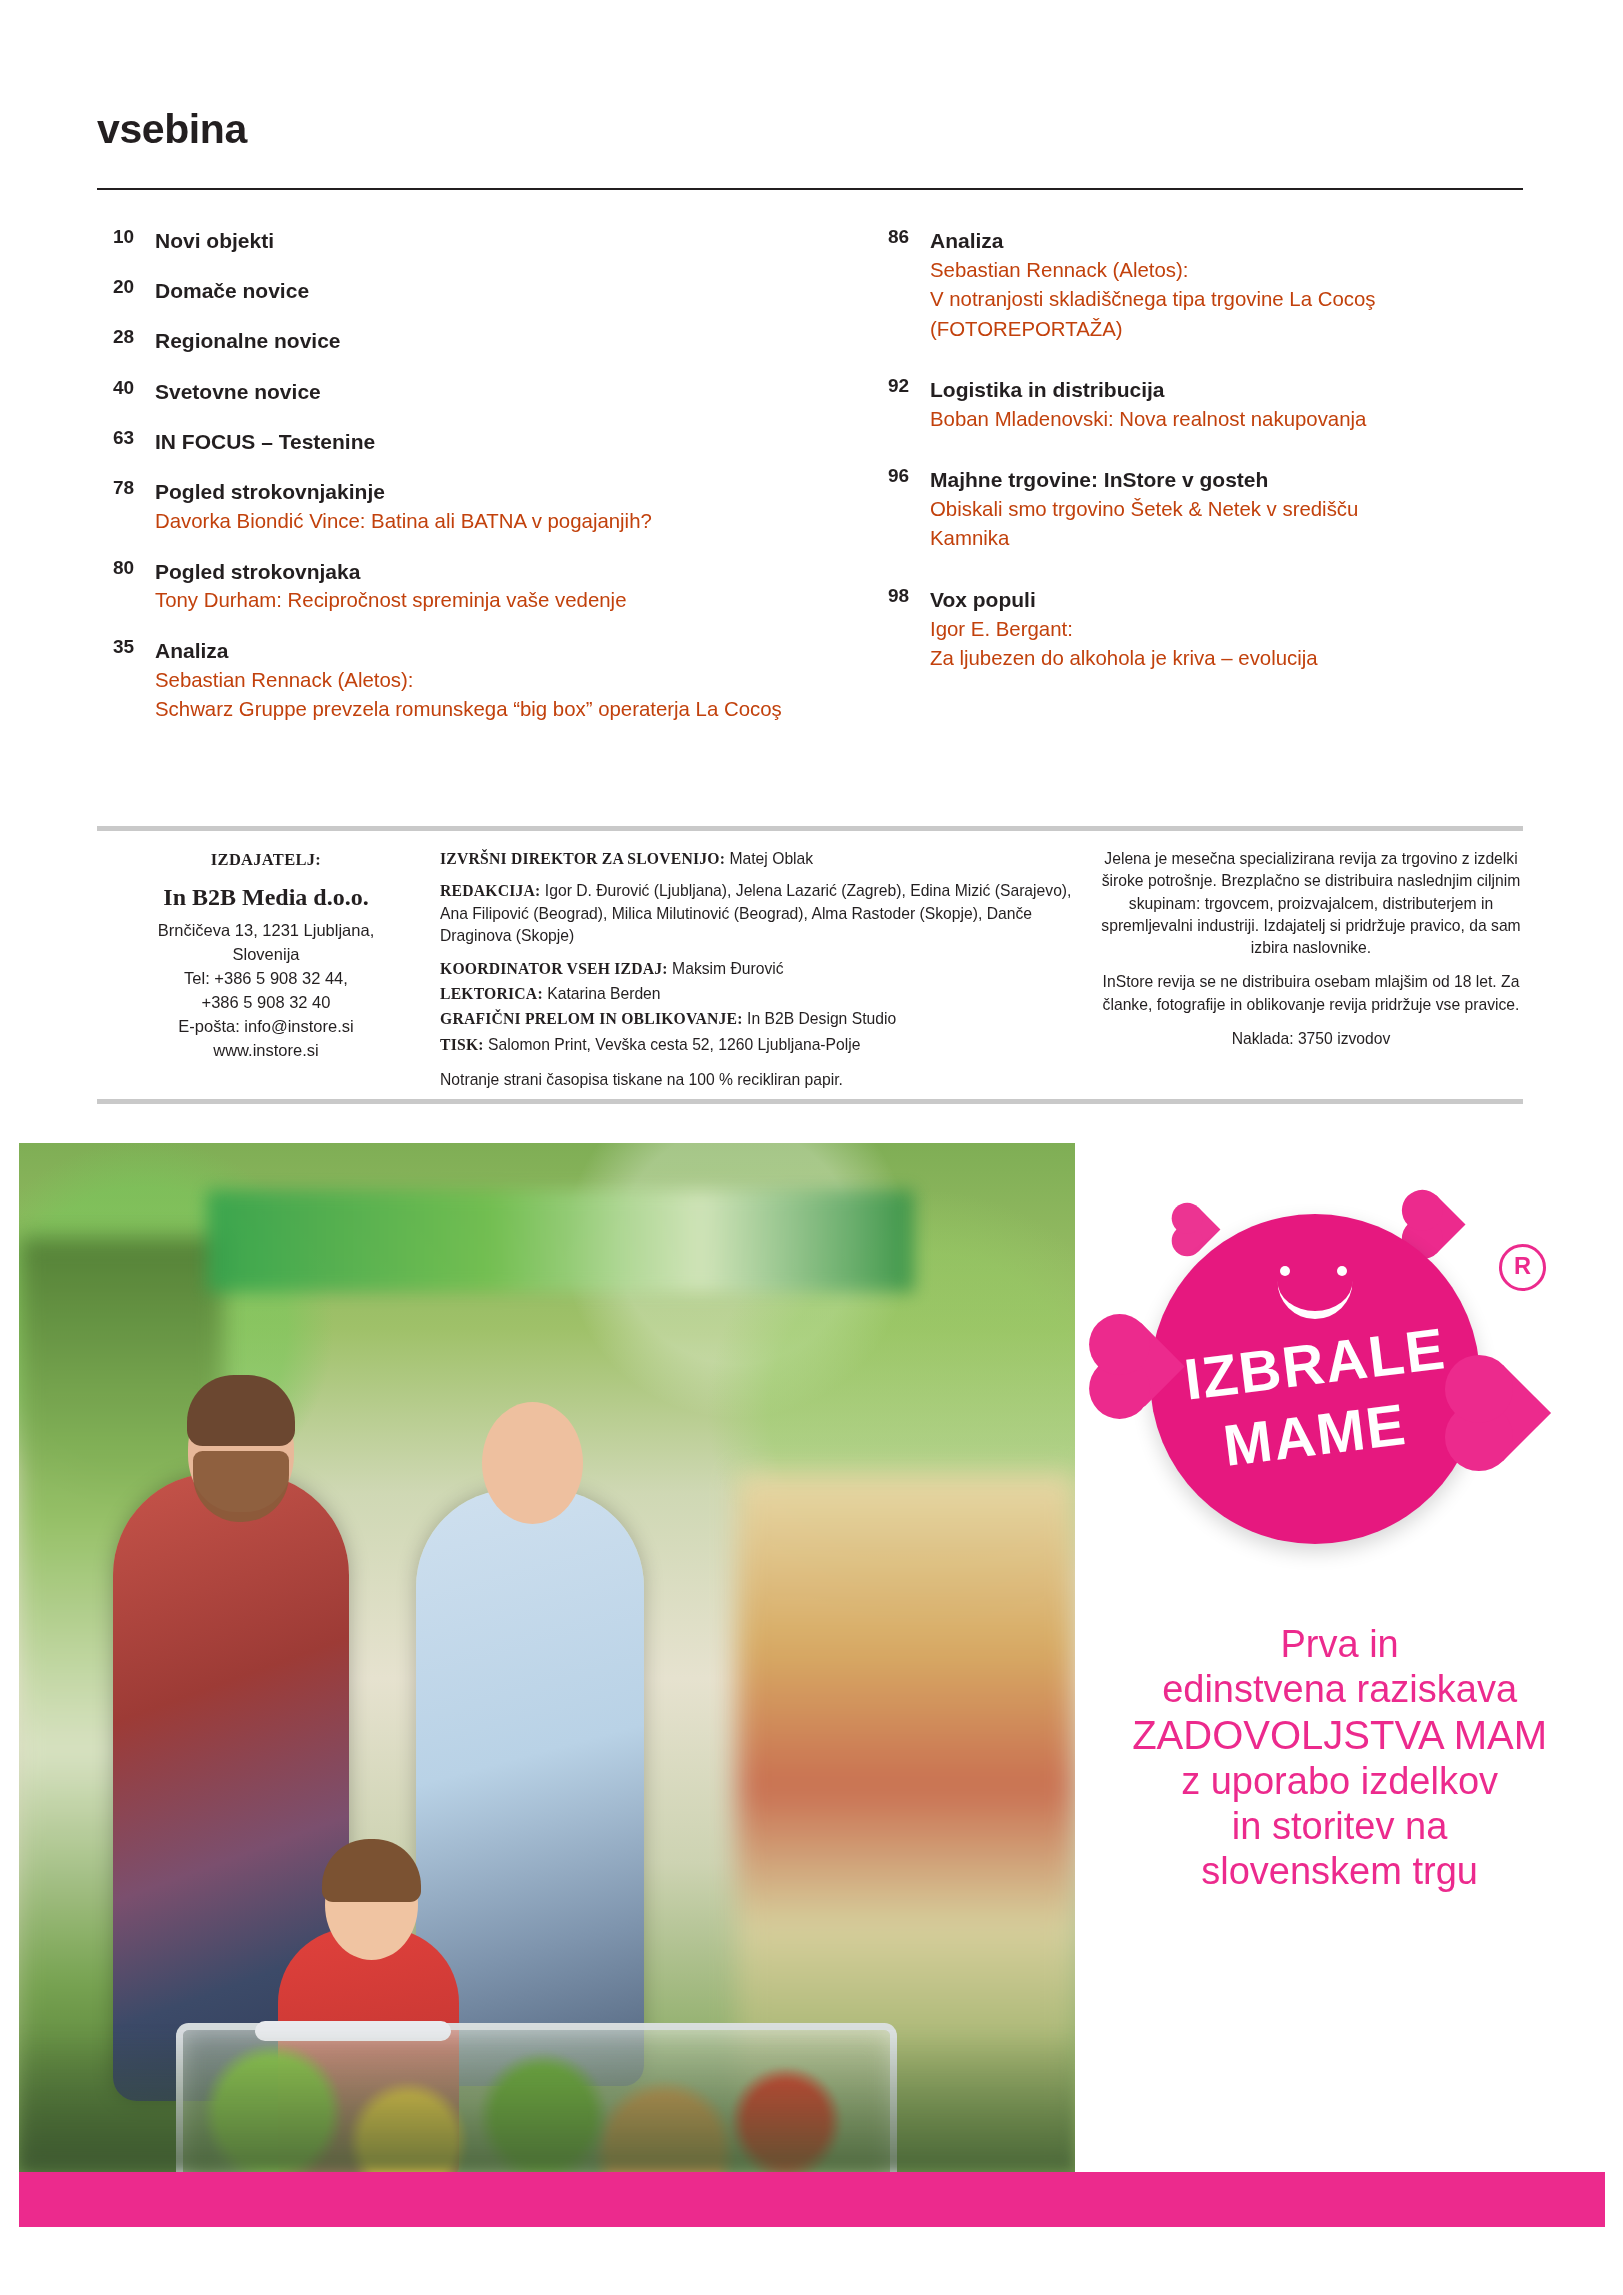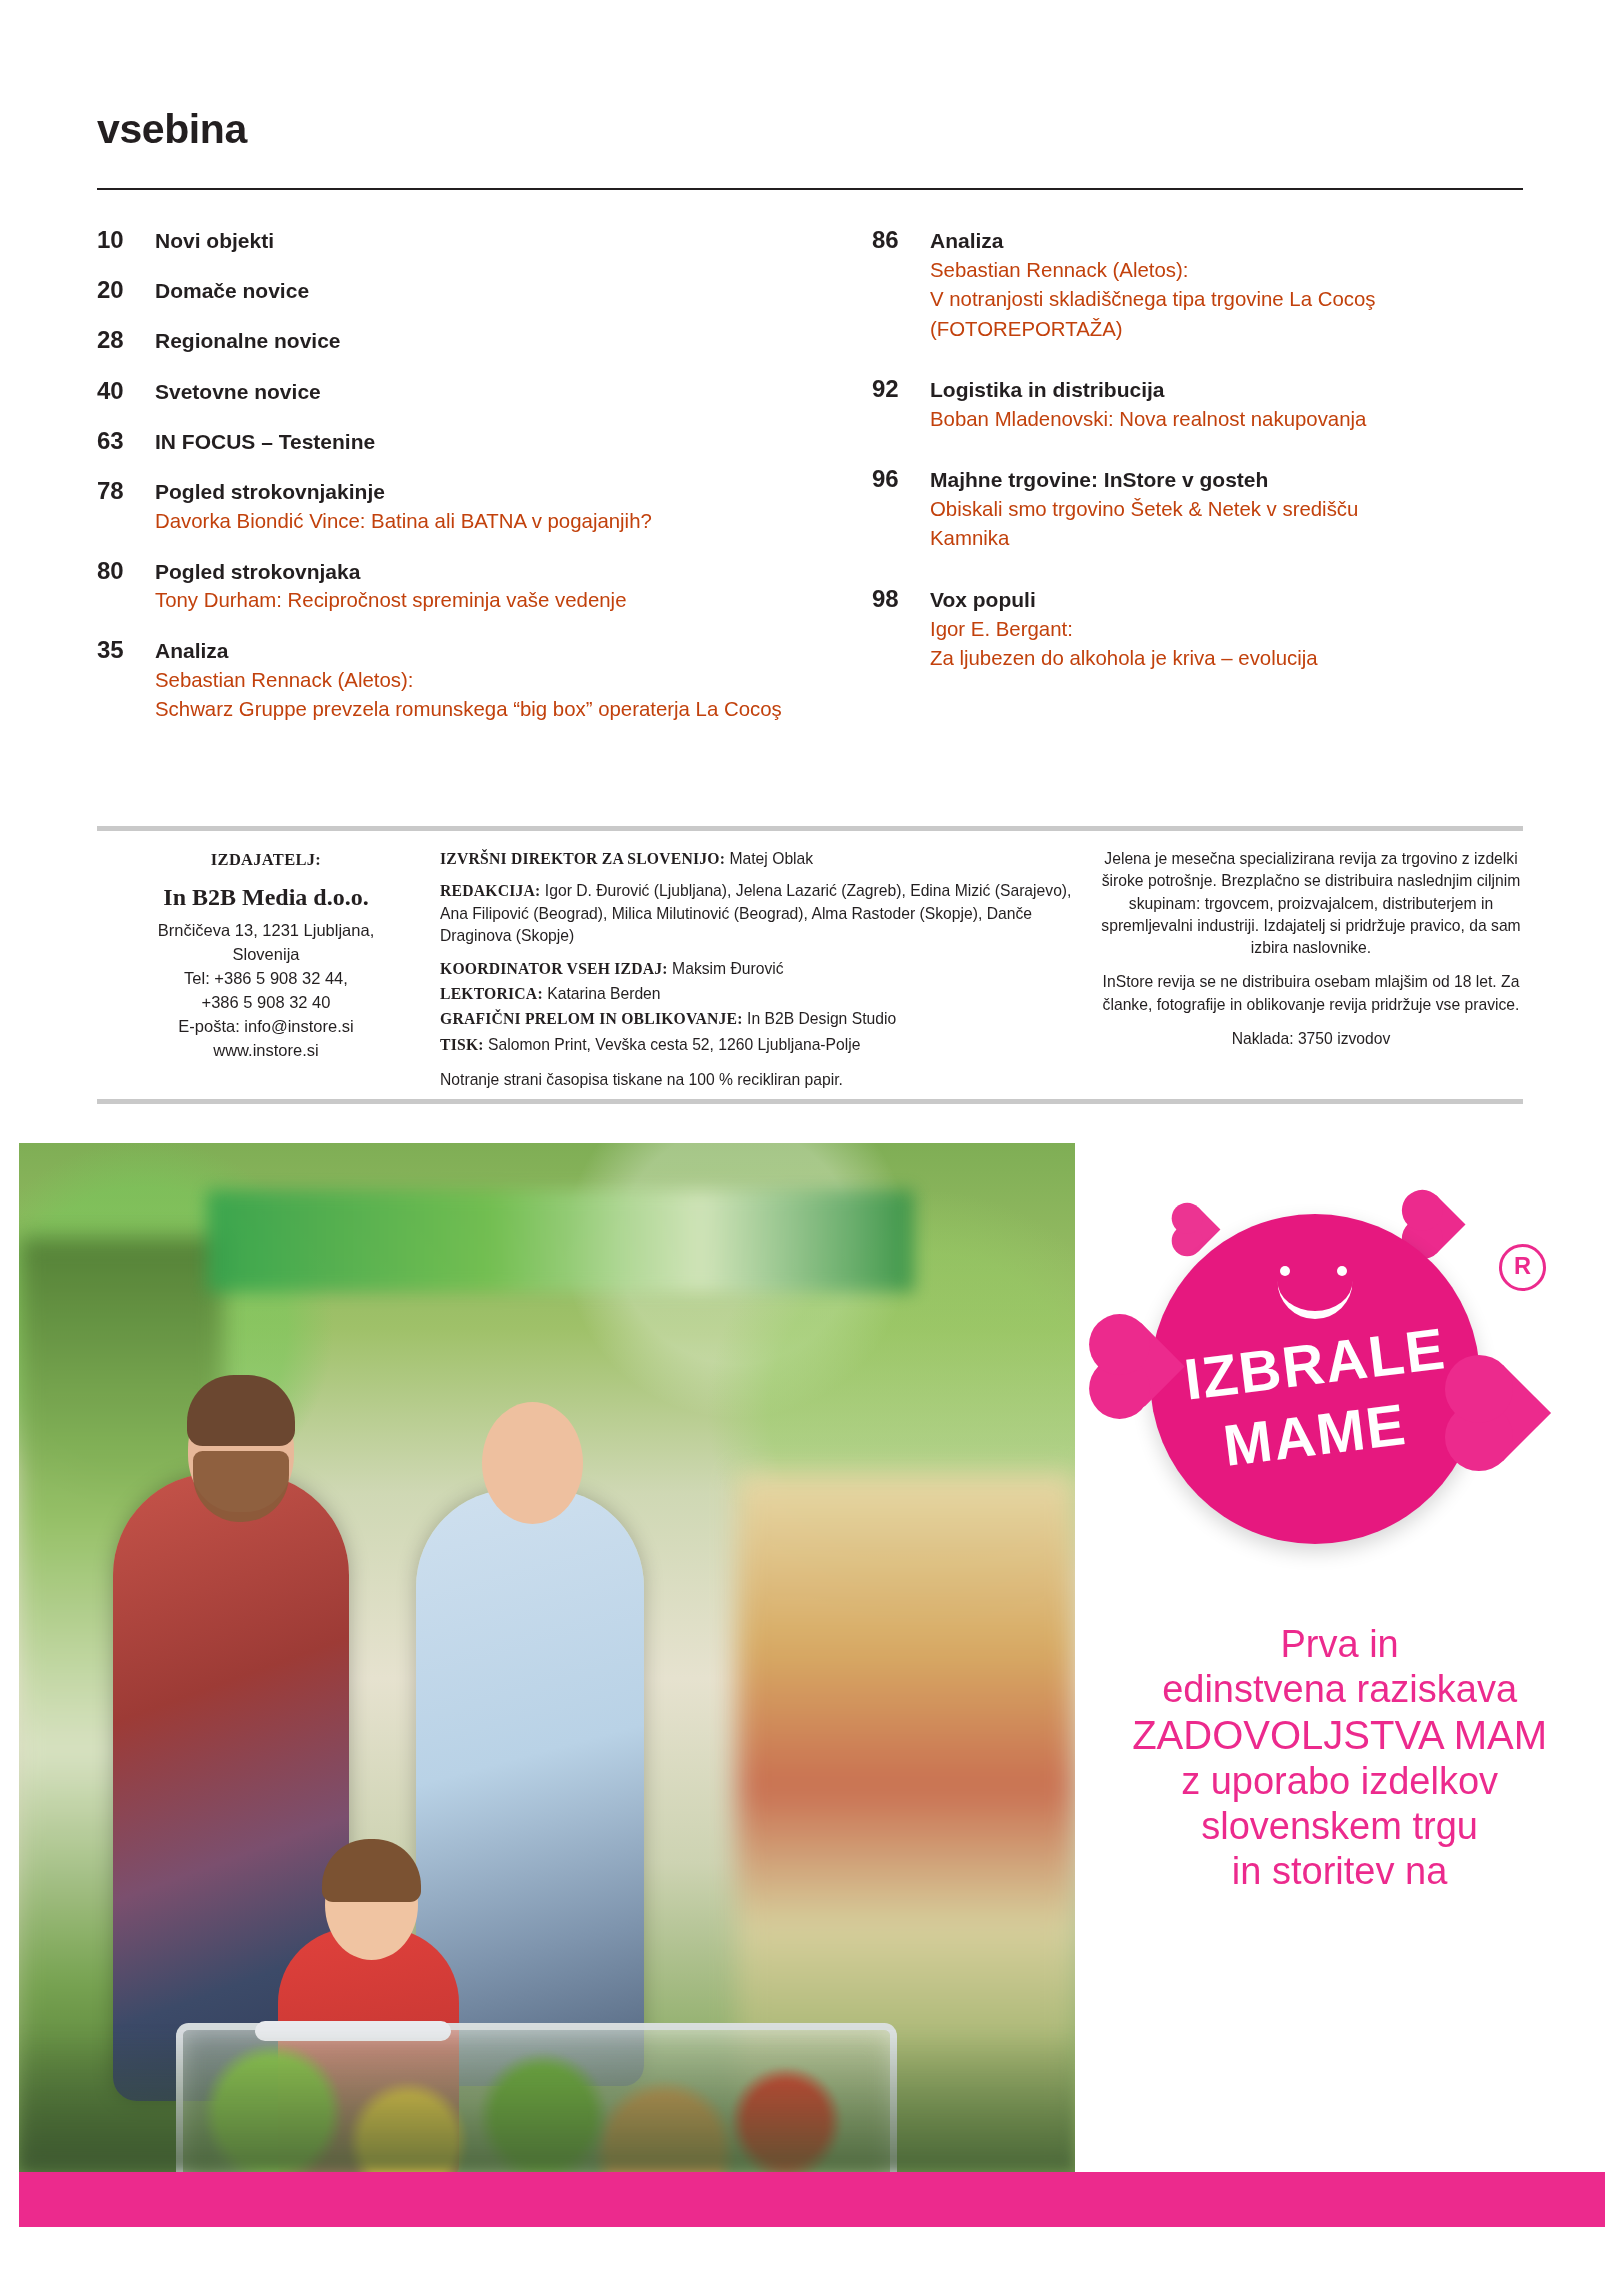--- a/index.html
+++ b/index.html
@@ -46,24 +46,24 @@
   }
   .toc-col.left { left: 97px; width: 691px; }
   .toc-col.right { left: 872px; width: 660px; }
 
   .toc-entry {
     position: relative;
     margin-bottom: 20.4px;
   }
   .toc-entry .num {
     position: absolute;
-    left: 0;
+    left: 16px;
     top: 0;
     width: 58px;
-    font-size: 24px;
+    font-size: 19px;
     font-weight: bold;
     color: #231f20;
   }
   .toc-entry .body {
     margin-left: 58px;
   }
   .toc-entry .head {
     font-size: 21px;
     font-weight: bold;
     line-height: 1.42;
@@ -542,22 +542,22 @@
 
       <div class="heart h1"></div>
       <div class="heart h2"></div>
       <div class="reg-mark">R</div>
 
       <div class="ad-claim">
         <div>Prva in</div>
         <div>edinstvena raziskava</div>
         <div class="big">ZADOVOLJSTVA MAM</div>
         <div>z uporabo izdelkov</div>
+        <div>in storitev na</div>
         <div>slovenskem trgu</div>
-        <div>in storitev na</div>
       </div>
     </div>
 
     <div class="ad-bar">
       
     </div>
   </div>
 
 </div>
 

